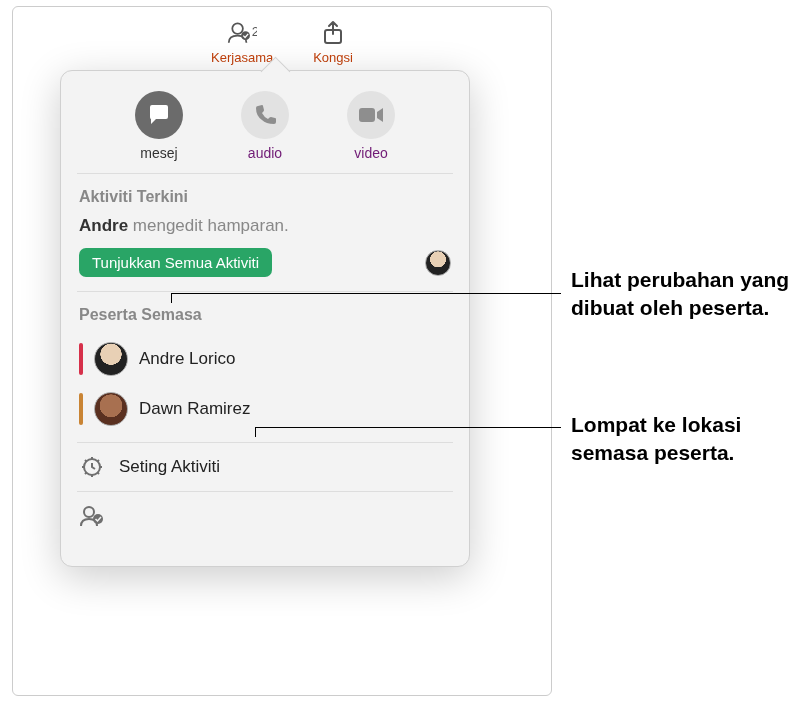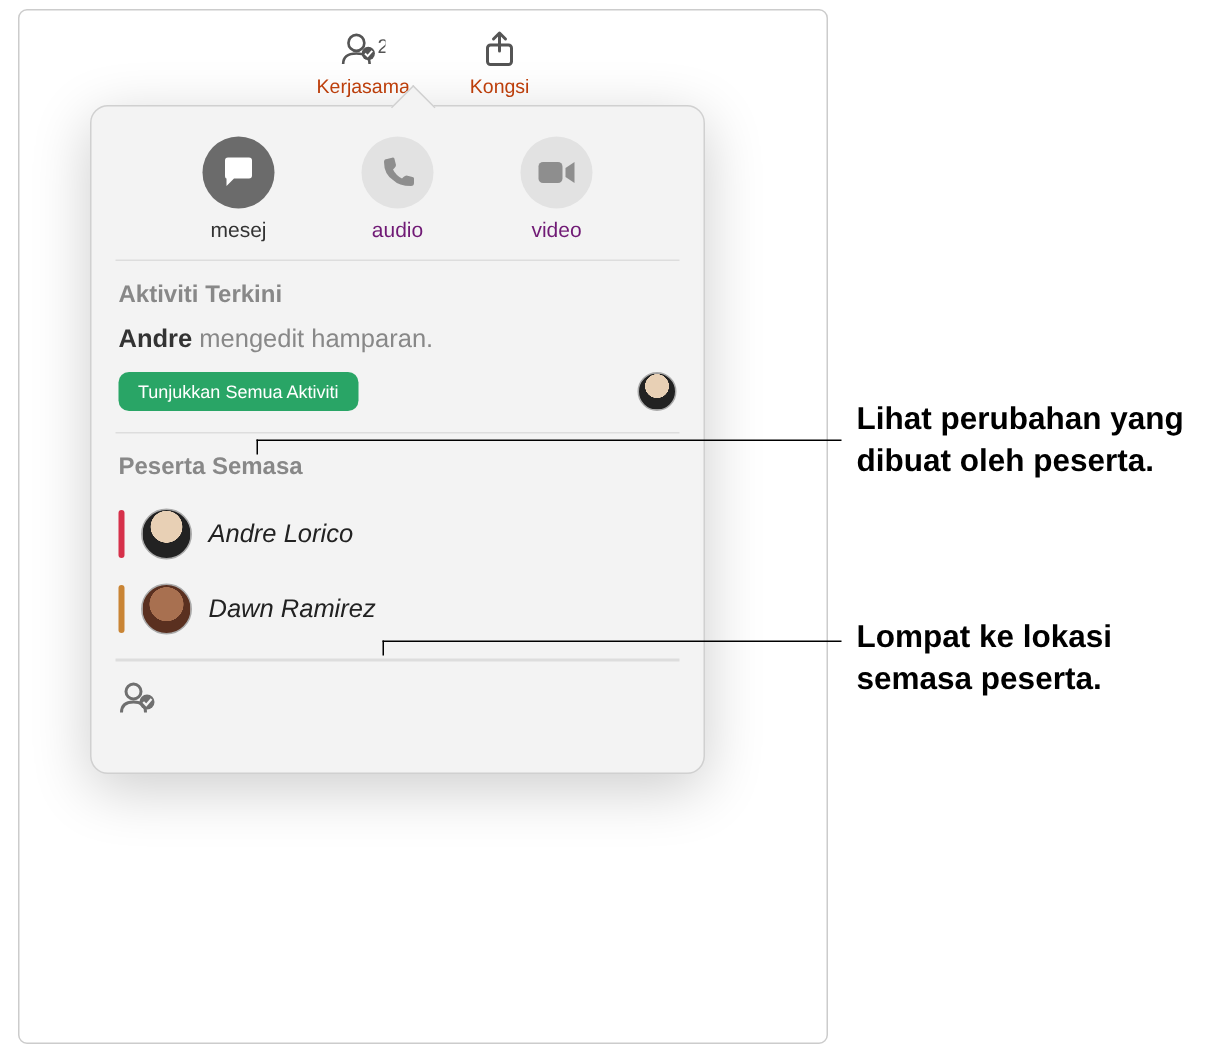--- a/index.html
+++ b/index.html
@@ -133,21 +133,21 @@
     }
     .activity-row {
       display: flex;
       align-items: center;
       justify-content: space-between;
       padding: 0 18px 14px 18px;
     }
     .show-activity-btn {
       background: #29a566;
       color: #fff;
-      font-size: 12px;
+      font-size: 15px;
       font-weight: 500;
       padding: 6px 13px;
       border-radius: 7px;
       border: none;
       cursor: pointer;
     }
     .avatar-small {
       width: 26px;
       height: 26px;
       border-radius: 50%;
@@ -155,21 +155,20 @@
       align-items: center;
       justify-content: center;
       font-size: 14px;
     }
     .participant-item {
       display: flex;
       align-items: center;
       padding: 8px 18px;
       gap: 11px;
       cursor: pointer;
-      font-style: italic;
     }
     .participant-bar {
       width: 4px;
       height: 32px;
       border-radius: 2px;
     }
     .avatar-medium {
       width: 34px;
       height: 34px;
       border-radius: 50%;
@@ -302,20 +301,30 @@
   </div>
 
   <div class="participant-item">
     <div class="participant-bar" style="background:#c98434"></div>
     <div class="avatar-medium avatar-dawn"></div>
     <span class="participant-name">Dawn Ramirez</span>
   </div>
 
   <div class="divider" style="margin-top:8px"></div>
 
+  <div class="settings-item">
+    <div class="settings-icon">
+      <svg width="24" height="24" viewBox="0 0 24 24">
+          <circle cx="12" cy="12" r="8" fill="none" stroke="#6f6f6f" stroke-width="2"></circle>
+          <path d="M12 2 L12 4 M12 20 L12 22 M2 12 L4 12 M20 12 L22 12 M5 5 L6.5 6.5 M17.5 17.5 L19 19 M5 19 L6.5 17.5 M17.5 6.5 L19 5" stroke="#6f6f6f" stroke-width="2"></path>
+          <path d="M12 8 L12 12 L15 14" stroke="#6f6f6f" stroke-width="2" fill="none"></path>
+        </svg>
+    </div>
+    <span class="settings-label">Seting Aktiviti</span>
+  </div>
 
   <div class="divider"></div>
 
   <div class="settings-item">
     <div class="settings-icon">
       <svg width="26" height="22" viewBox="0 0 26 22">
           <circle cx="10" cy="7" r="5" fill="none" stroke="#6f6f6f" stroke-width="2"></circle>
           <path d="M2 21 Q2 14 10 14 Q18 14 18 21" fill="none" stroke="#6f6f6f" stroke-width="2"></path>
           <circle cx="19" cy="14" r="5" fill="#6f6f6f"></circle>
           <path d="M16.5 14 L18.5 16 L22 12" stroke="#f3f3f3" stroke-width="1.5" fill="none"></path>

